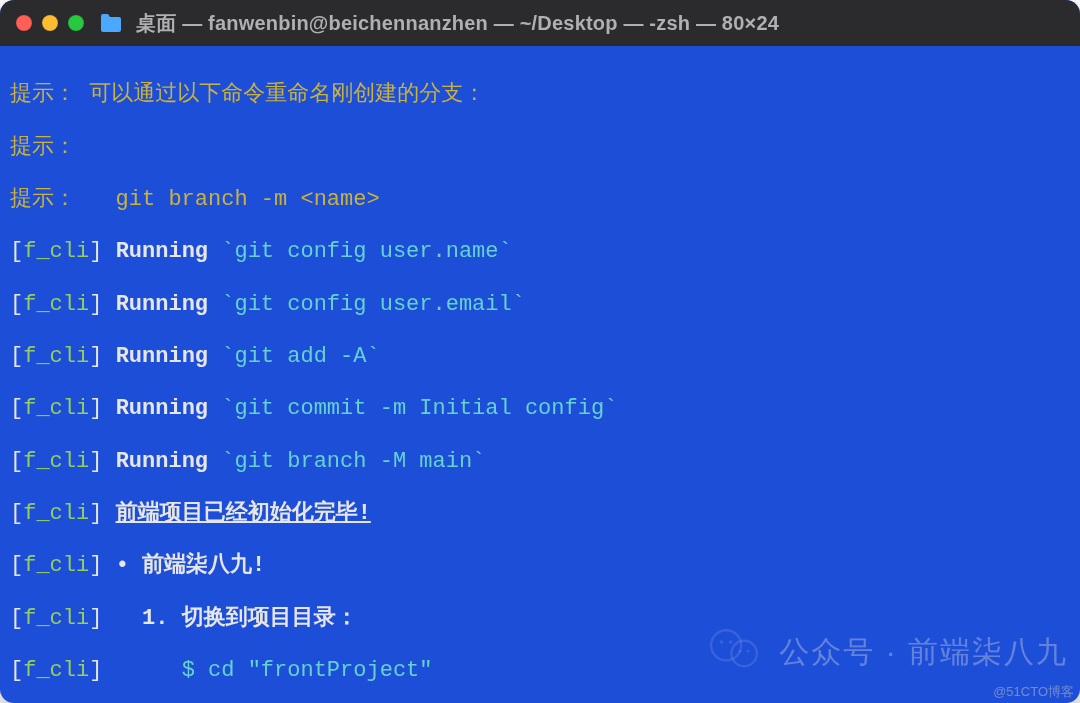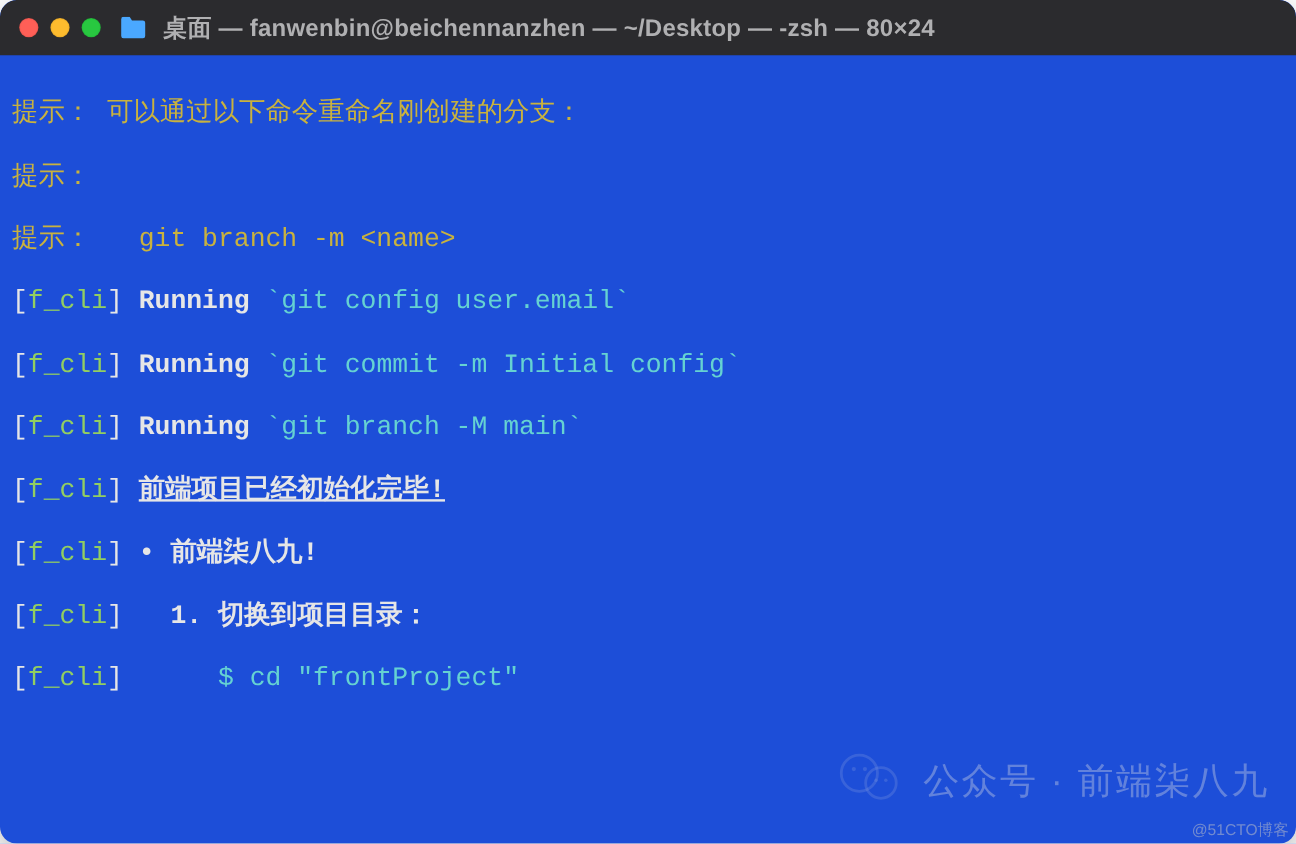--- a/index.html
+++ b/index.html
@@ -71,21 +71,21 @@
   }
   .line { display: block; }
   .yellow { color: #c9b23e; text-align: right; }
   .green  { color: #92ce61; }
   .cyan   { color: #65d2d2; }
   .white  { color: #e6e6e6; }
   .under  { text-decoration: underline; margin-top: 40px; }
   .bold   { font-weight: 700; }
   .watermark-box {
     position: absolute;
-    right: 22px;
+    right: 12px;
     bottom: 20px;
     display: flex;
     align-items: center;
     gap: 14px;
     color: rgba(230,230,230,0.35);
     font-family: -apple-system, "PingFang SC", "Helvetica Neue", sans-serif;
     pointer-events: none;
   }
   .wechat-icon {
     width: 58px;
@@ -122,21 +122,23 @@
         <path d="M1 2a2 2 0 0 1 2-2h5l2 3h9a2 2 0 0 1 2 2v11a2 2 0 0 1-2 2H3a2 2 0 0 1-2-2V2z" fill="#4aa8ff"></path>
       </svg>
     </span>
     <span class="title-text">桌面 — fanwenbin@beichennanzhen — ~/Desktop — -zsh — 80×24</span>
   </div>
 
   <div class="term-body">
 <span class="line"><span class="yellow">提示：</span> <span class="yellow">可以通过以下命令重命名刚创建的分支：</span></span>
 <span class="line"><span class="yellow">提示：</span></span>
 <span class="line"><span class="yellow">提示：</span>   <span class="yellow">git branch -m &lt;name&gt;</span></span>
+<span class="line"><span class="white">[</span><span class="green">f_cli</span><span class="white">]</span> <span class="white bold">Running</span> <span class="cyan">`</span><span class="cyan">git config user.name</span><span class="cyan">`</span></span>
 <span class="line"><span class="white">[</span><span class="green">f_cli</span><span class="white">]</span> <span class="white bold">Running</span> <span class="cyan">`</span><span class="cyan">git config user.email</span><span class="cyan">`</span></span>
+<span class="line"><span class="white">[</span><span class="green">f_cli</span><span class="white">]</span> <span class="white bold">Running</span> <span class="cyan">`</span><span class="cyan">git add -A</span><span class="cyan">`</span></span>
 <span class="line"><span class="white">[</span><span class="green">f_cli</span><span class="white">]</span> <span class="white bold">Running</span> <span class="cyan">`</span><span class="cyan">git commit -m Initial config</span><span class="cyan">`</span></span>
 <span class="line"><span class="white">[</span><span class="green">f_cli</span><span class="white">]</span> <span class="white bold">Running</span> <span class="cyan">`</span><span class="cyan">git branch -M main</span><span class="cyan">`</span></span>
 <span class="line"><span class="white">[</span><span class="green">f_cli</span><span class="white">]</span> <span class="white bold under">前端项目已经初始化完毕!</span></span>
 <span class="line"><span class="white">[</span><span class="green">f_cli</span><span class="white">]</span> <span class="white bold">•</span><span class="white bold"> 前端柒八九!</span></span>
 <span class="line"><span class="white">[</span><span class="green">f_cli</span><span class="white">]</span>   <span class="white bold">1. 切换到项目目录：</span></span>
 <span class="line"><span class="white">[</span><span class="green">f_cli</span><span class="white">]</span>      <span class="cyan">$ cd "frontProject"</span></span>
 
 
 
 

